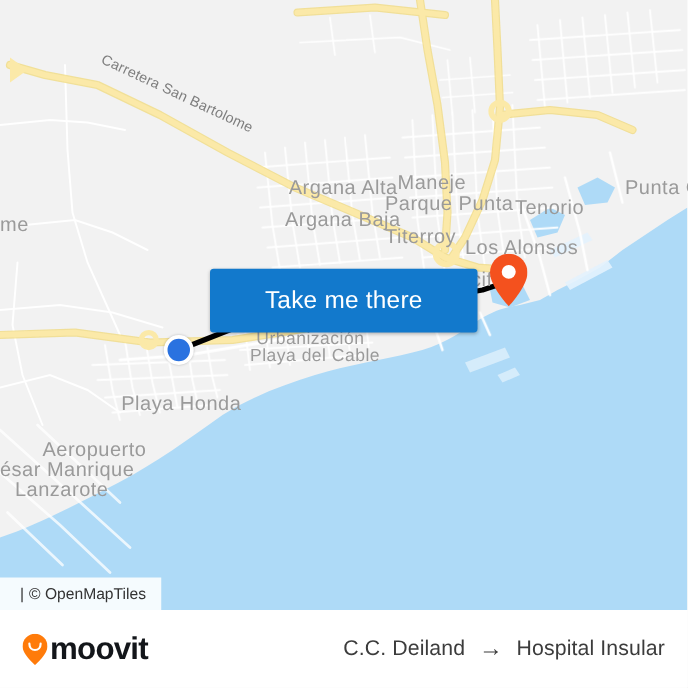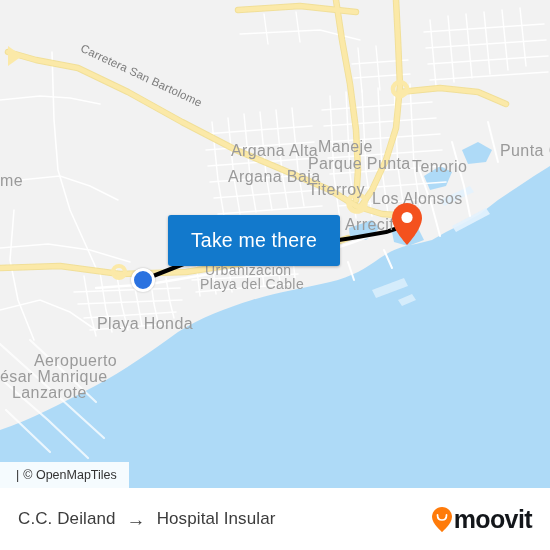--- a/index.html
+++ b/index.html
@@ -66,21 +66,21 @@
   #dest-marker {
     position: absolute;
     left: 392px; top: 203px;
     width: 30px; height: 42px;
   }
 
   
   #take-me-there {
     position: absolute;
     left: 168px; top: 215px;
-    width: 172px; height: 51px;
+    width: 214px; height: 51px;
     background: #1279cc;
     border: none;
     border-radius: 3px;
     color: #ffffff;
     font-family: "Liberation Sans", sans-serif;
     font-size: 19.5px;
     letter-spacing: 0.2px;
     cursor: pointer;
     box-shadow: 0 1px 3px rgba(0,0,0,0.28);
     padding: 0;
@@ -366,30 +366,30 @@
 
     <button id="take-me-there">Take me there</button>
 
     <div id="attribution">
       <span class="sep">|</span>
       <span>© OpenMapTiles</span>
     </div>
   </div>
 
   <div id="footer">
-    <div id="trip-summary">
-      <span>C.C. Deiland</span>
-      <span class="arrow">→</span>
-      <span>Hospital Insular</span>
-    </div>
-
     <div id="moovit-logo">
       <span style="display:inline-flex;line-height:0;">
         <svg viewBox="0 0 24 30" width="20" height="25">
           <path d="M12 0 C5.4 0 0 5.4 0 12 C0 20 12 30 12 30 C12 30 24 20 24 12 C24 5.4 18.6 0 12 0 Z" fill="#ff7b0a"></path>
           <path d="M6.6 9.5 C6.6 13.2 8.9 15.6 12 15.6 C15.1 15.6 17.4 13.2 17.4 9.5" fill="none" stroke="#ffffff" stroke-width="2.1" stroke-linecap="round"></path>
         </svg>
       </span>
       <span class="wordmark">moovit</span>
     </div>
+
+    <div id="trip-summary">
+      <span>C.C. Deiland</span>
+      <span class="arrow">→</span>
+      <span>Hospital Insular</span>
+    </div>
   </div>
 
 </div>
 
 </body></html>

